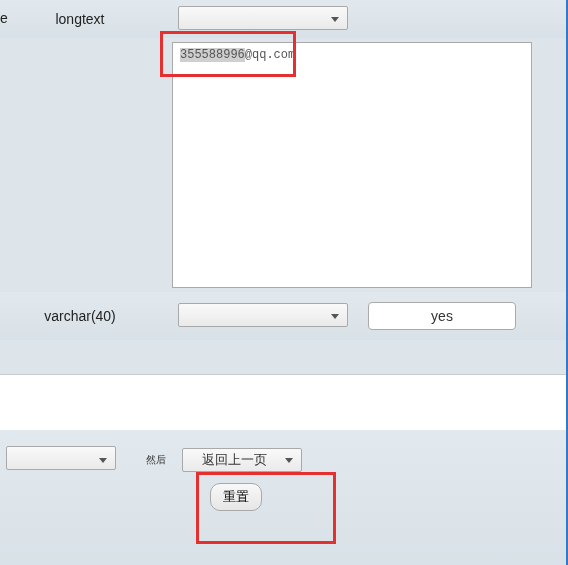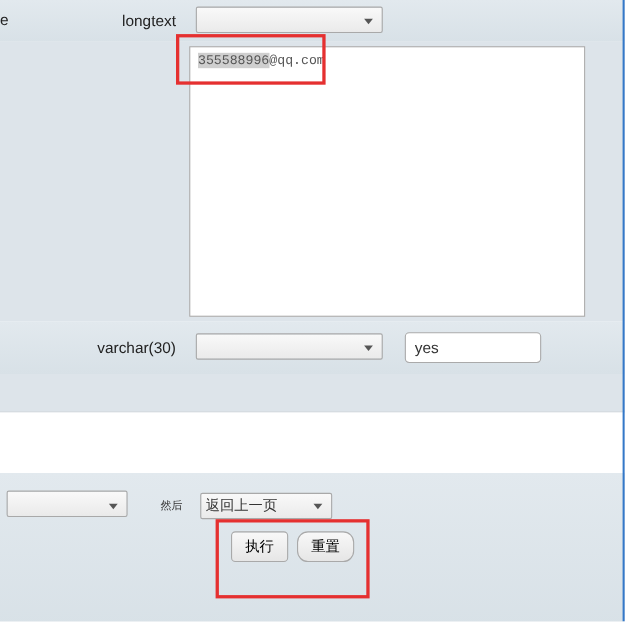--- a/index.html
+++ b/index.html
@@ -21,32 +21,32 @@
     padding: 6px 0;
   }
   .row-light {
     background: #dde4ea;
     display: flex;
     align-items: flex-start;
     padding: 4px 0;
   }
   .cell-label {
     width: 178px;
-    text-align: right;
+    text-align: center;
     padding-right: 18px;
     color: #222;
     font-size: 14px;
   }
   .dropdown {
     appearance: none;
     background: linear-gradient(#f9f9f9, #eaeaea);
     border: 1px solid #a9a9a9;
     height: 24px;
     font-size: 13px;
-    padding: 0 28px 0 4px;
+    padding: 0 28px 0 19px;
     position: relative;
     border-radius: 2px;
     cursor: pointer;
     display: inline-flex;
     align-items: center;
   }
   .dropdown-wrap { position: relative; display: inline-block; }
   .dropdown-wrap::after {
     content: "";
     position: absolute;
@@ -100,21 +100,21 @@
   }
   .text-input {
     border: 1px solid #aaa;
     border-radius: 4px;
     background: #fff;
     height: 28px;
     padding: 0 8px;
     font-size: 14px;
     color: #333;
   }
-  .yes-input { width: 124px; margin-left: 20px; }
+  .yes-input { width: 148px; margin-left: 20px; text-align: center; }
   .greyband {
     background: #dde4ea;
     height: 34px;
   }
   .whitespace { background: #fff; height: 55px; }
   .footer {
     background: linear-gradient(#e2e9ee, #d8e1e7);
     padding: 16px 0 60px 0;
   }
   .footer-row {
@@ -171,21 +171,21 @@
   <div class="cell-label" style="width:172px;"></div>
   <div class="textarea-wrap">
     <textarea class="big" style=""></textarea>
     <span class="highlight-email">
       <span class="sel">355588996</span><span>@qq.com</span>
     </span>
   </div>
 </div>
 
 <div class="row2" style="height:48px;">
-  <div class="cell-label">varchar(30)</div>
+  <div class="cell-label">varchar(40)</div>
   <div class="dropdown-wrap">
     <div class="dropdown dd-main"></div>
   </div>
   <input class="text-input yes-input" value="yes" style="">
 </div>
 
 <div class="greyband"></div>
 <div class="hr-sep"></div>
 <div class="whitespace"></div>
 
@@ -193,21 +193,20 @@
   <div class="footer-row">
     <div class="dropdown-wrap" style="margin-left:6px;">
       <div class="dropdown dd-small"></div>
     </div>
     <span class="then-label">然后</span>
     <div class="dropdown-wrap">
       <div class="dropdown" style="width:120px;">返回上一页</div>
     </div>
   </div>
   <div class="btn-row">
-    <button class="btn">执行</button>
     <button class="btn" style="border-radius:10px;">重置</button>
   </div>
 </div>
 
 <div class="redbox" style="left:160px; top:31px; width:136px; height:46px;"></div>
 <div class="redbox" style="left:196px; top:472px; width:140px; height:72px;"></div>
 
 <div class="page-border"></div>
 
 </body></html>

